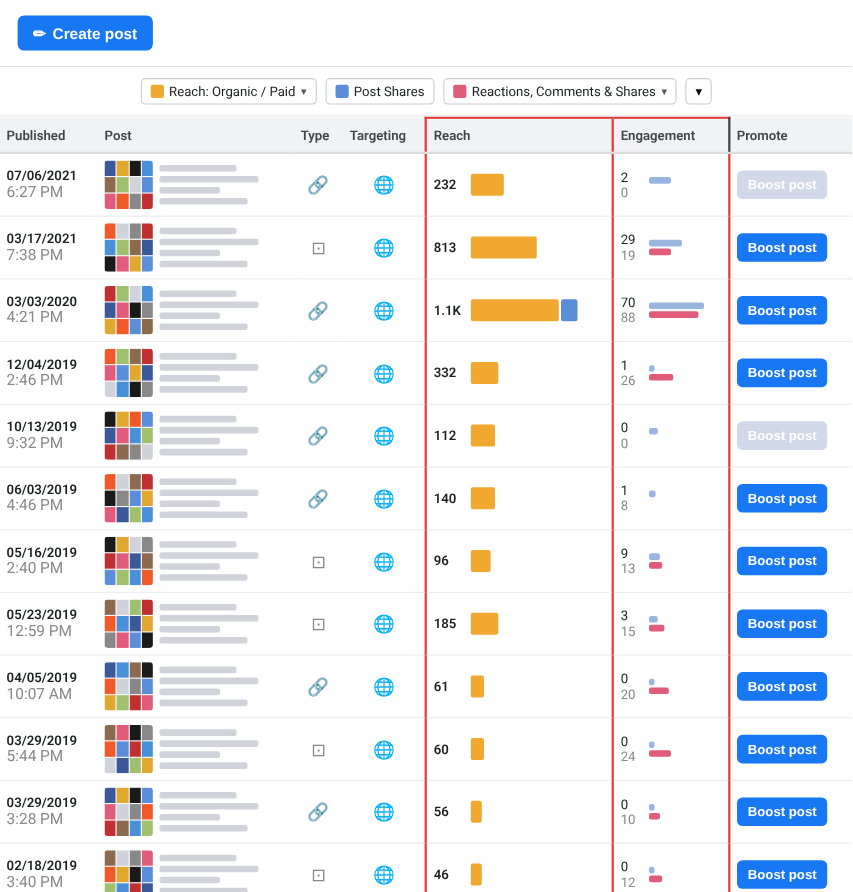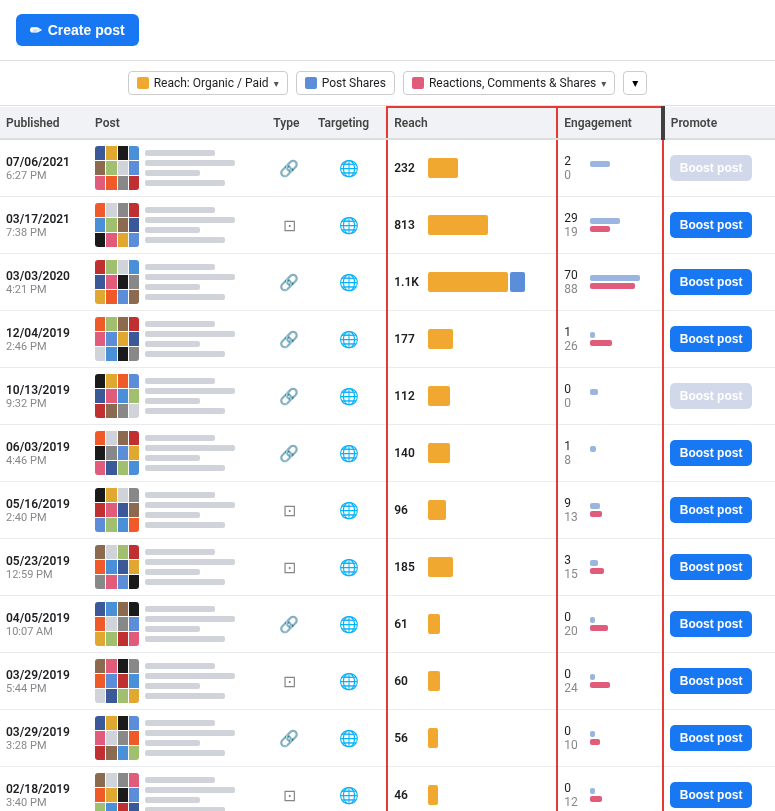--- a/index.html
+++ b/index.html
@@ -115,21 +115,21 @@
     tbody td {
       padding: 6px 6px;
       vertical-align: middle;
     }
     td.col-reach-data {
       border-left: 2px solid #e53935;
     }
 
     
     .published-date { font-weight: 600; color: #1c1e21; font-size: 12px; }
-    .published-time { color: #888; font-size: 11px; }
+    .published-time { color: #888; font-size: 14px; }
 
     
     .icon-cell {
       text-align: center;
       color: #888;
       font-size: 14px;
     }
 
     
     .reach-cell {
@@ -207,21 +207,21 @@
       cursor: default;
     }
     thead th.col-reach {
       border-left: 2px solid #e53935;
       border-top: 2px solid #e53935;
       border-right: none;
     }
     thead th.col-engagement {
       border-left: 2px solid #e53935;
       border-top: 2px solid #e53935;
-      border-right: 4px solid #404040;
+      border-right: 2px solid #404040;
     }
     td.col-reach-data {
       border-left: 2px solid #e53935;
     }
     td.col-engagement-data {
       border-left: 2px solid #e53935;
       border-right: 2px solid #e53935;
     }
     tbody tr:last-child td.col-reach-data {
       border-bottom: 2px solid #e53935;
@@ -462,21 +462,21 @@
                 <div style="height:6px;border-radius:2px;background:#d0d4da;width:90px;"></div>
                 <div style="height:6px;border-radius:2px;background:#d0d4da;width:55px;"></div>
                 <div style="height:6px;border-radius:2px;background:#d0d4da;width:80px;"></div>
               </div>
             </div>
           </td>
           <td class="icon-cell"><span style="font-size:16px;color:#888;">🔗</span></td>
           <td class="icon-cell"><span style="font-size:16px;color:#888;">🌐</span></td>
           <td class="col-reach-data">
     <div class="reach-cell">
-      <span class="reach-number">177</span>
+      <span class="reach-number">332</span>
       <div class="reach-bar-wrap">
         <span class="bar-orange" style="width:25px;"></span>
 
       </div>
     </div>
           </td>
           <td class="col-engagement-data">
     <div class="engagement-cell">
       <div class="eng-numbers">
         <span class="eng-top">1</span>

